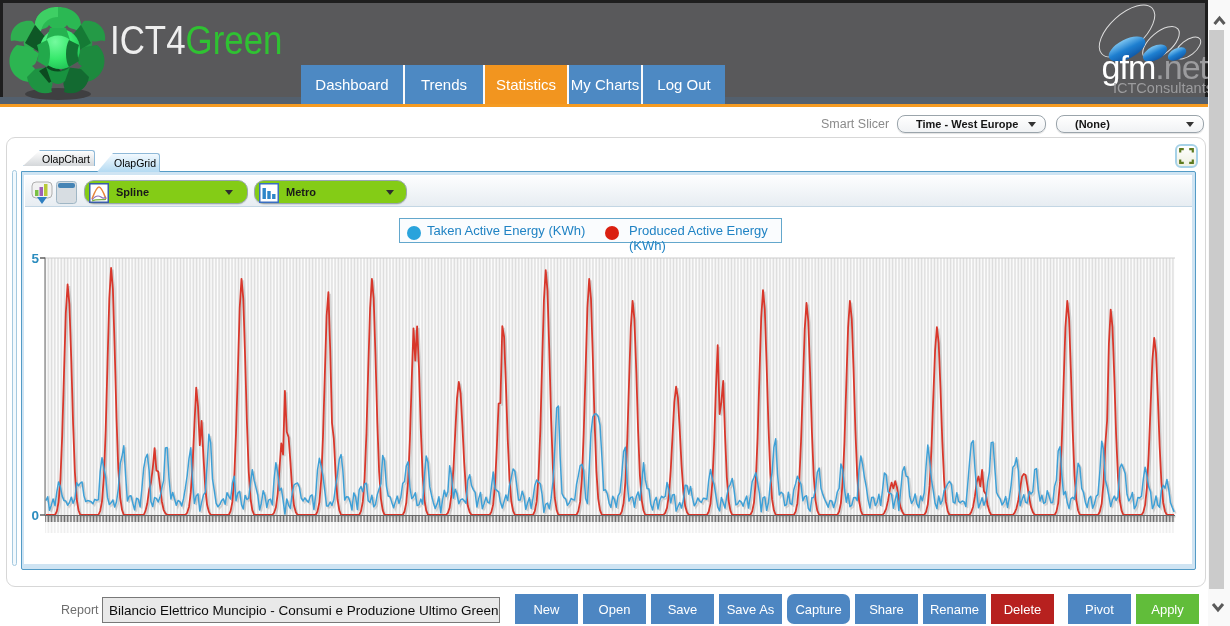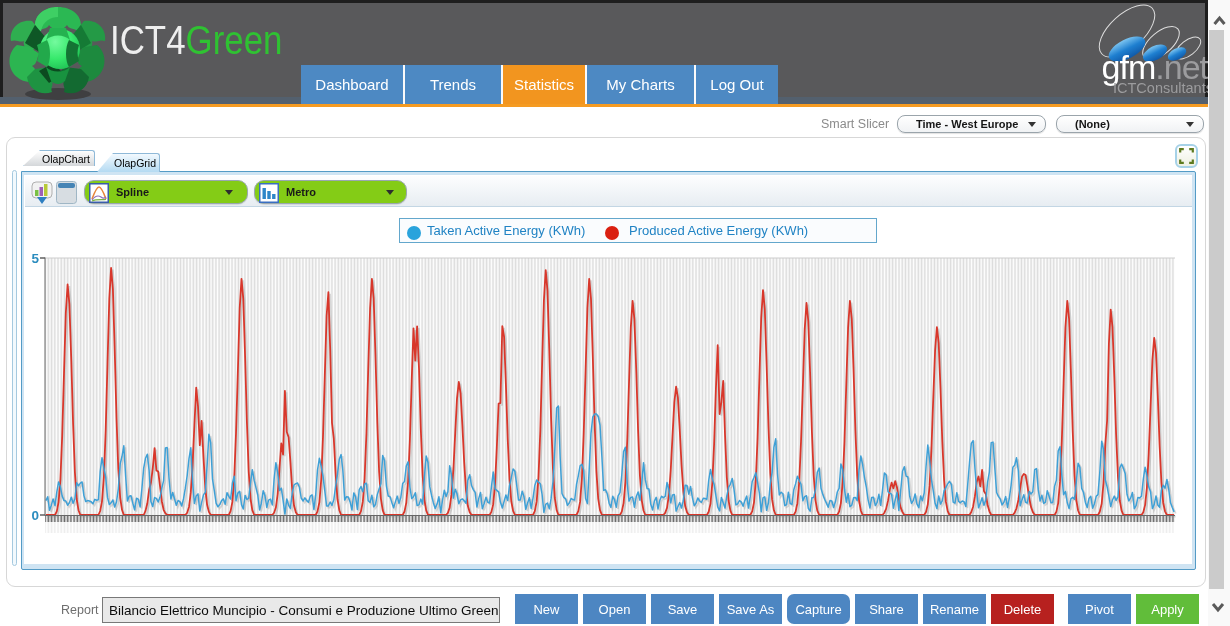--- a/index.html
+++ b/index.html
@@ -28,21 +28,21 @@
 #otab2 { left:97px; top:153px; width:63px; height:19px; background:linear-gradient(#f2f9fe,#b4daf2); border:1px solid #8fb9d8; border-bottom:none; border-radius:3px 3px 0 0; clip-path:polygon(16px 0, 100% 0, 100% 100%, 0 100%); padding-left:13px; }
 
 #chartbox { position:absolute; left:21px; top:171px; width:1175px; height:399px; border:1px solid #549bc6; background:#cfe4f3; border-radius:0 2px 2px 2px; }
 #chartinner { position:absolute; left:24px; top:175px; width:1168px; height:389px; background:#fff; }
 
 #toolbar { position:absolute; left:25px; top:176px; width:1167px; height:31px; background:linear-gradient(#fdfdfe,#e7edf2); border-bottom:1px solid #c3d6e4; }
 .dd { position:absolute; top:180px; height:24px; border:1px solid #9aa7b0; border-radius:10px; background:#84cc16; font-size:11px; font-weight:600; color:#1a1a1a; box-shadow:0 1px 1px rgba(0,0,0,0.10); }
 .dd .ddarr { position:absolute; top:9px; width:0; height:0; border-left:4.5px solid transparent; border-right:4.5px solid transparent; border-top:5.5px solid #2e2e2e; }
 .dd .lab { position:absolute; top:5px; }
 
-#legend { position:absolute; left:399px; top:218px; width:478px; height:25px; border:1px solid #63a7cc; background:#fafcfe; }
+#legend { position:absolute; left:399px; top:218px; width:383px; height:25px; border:1px solid #63a7cc; background:#fafcfe; }
 #legend .dot { display:inline-block; width:14px; height:14px; border-radius:50%; vertical-align:-2px; }
 #legend span.t { color:#2083c4; font-size:13px; }
 
 #reportlbl { position:absolute; left:61px; top:603px; font-size:12.5px; color:#6e6e6e; }
 #reportinput { position:absolute; left:102px; top:597px; width:398px; height:26px; background:#e9e9e9; border:1px solid #787878; font-size:13.5px; color:#0c0c0c; display:flex; align-items:center; padding-left:6px; white-space:nowrap; }
 .btn { position:absolute; top:594px; width:63px; height:30px; background:#4d86c2; color:#fff; font-size:13px; display:flex; align-items:center; justify-content:center; }
 .btn.del { background:#b7211f; }
 .btn.apply { background:#61bd3a; }
 
 #sbar { position:absolute; left:1208px; top:0; width:22px; height:626px; background:#f9f9f9; }
@@ -77,23 +77,23 @@
     <path d="M34 68 L48 60 L58 70 L44 80 Z" fill="#0c4a20"></path>
     <circle cx="55" cy="46" r="20" fill="url(#ball)"></circle>
     <path d="M32 42 L42 37 C46 44 46 58 42 64 L32 58 C34 53 34 47 32 42 Z" fill="#22a94b"></path>
     <path d="M74 42 L64 37 C60 44 60 58 64 64 L74 58 C72 53 72 47 74 42 Z" fill="#147434"></path>
     <path d="M41 64 C47 70 59 70 65 64 L60 78 C56 82 50 82 46 78 Z" fill="#18923f"></path>
     <path d="M41 37 C47 31 59 31 65 37 L61 25 L45 25 Z" fill="#25b250"></path>
   </svg>
   <div id="brand">ICT4<b>Green</b></div>
   <div id="navtabs">
     <div class="ntab" style="width:102px;">Dashboard</div>
-    <div class="ntab" style="width:98px;">Trends</div>
+    <div class="ntab" style="width:80px;">Trends</div>
     <div class="ntab act" style="width:84px;">Statistics</div>
-    <div class="ntab" style="width:109px;">My Charts</div>
+    <div class="ntab" style="width:74px;">My Charts</div>
     <div class="ntab" style="width:84px;">Log Out</div>
   </div>
 
   <svg id="gfm" style="position:absolute;left:1085px;top:2px;" width="122" height="100" viewBox="0 0 122 100">
     <g fill="none" stroke="#dedede" stroke-width="1">
       <ellipse cx="42" cy="29" rx="34" ry="17" transform="rotate(-42 42 29)"></ellipse>
       <ellipse cx="76" cy="41" rx="22" ry="11" transform="rotate(-40 76 41)"></ellipse>
       <ellipse cx="103" cy="46" rx="15" ry="7.5" transform="rotate(-38 103 46)"></ellipse>
     </g>
     <defs>

